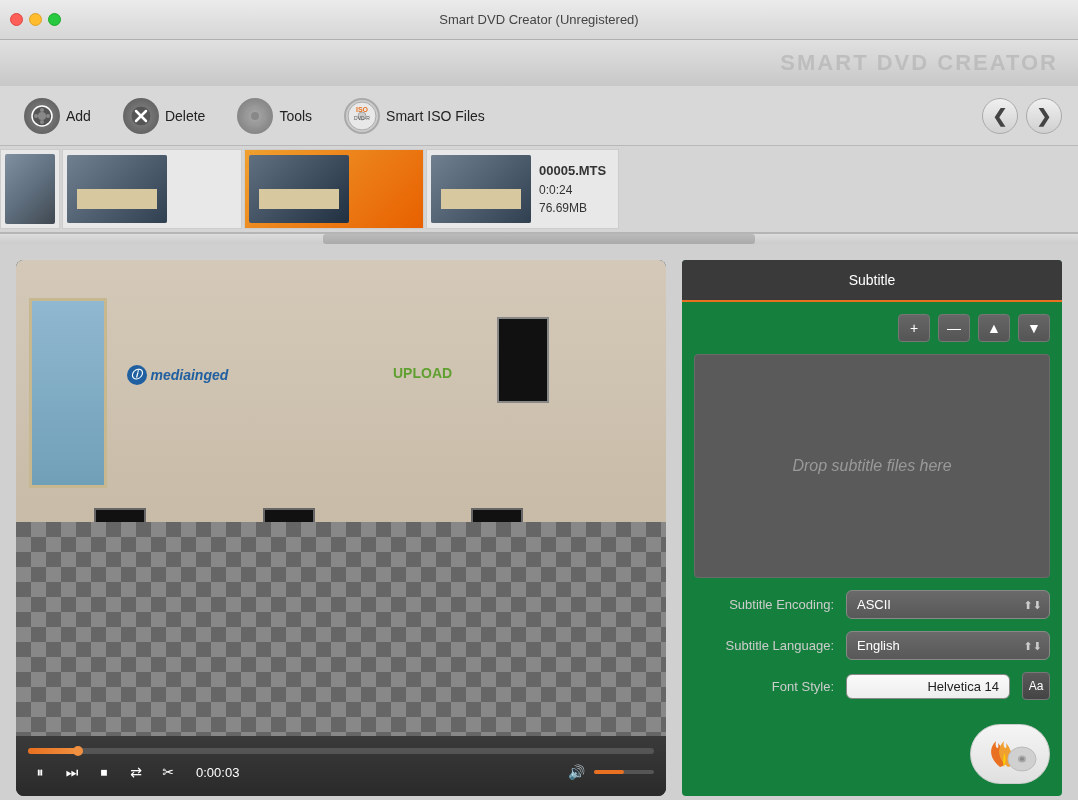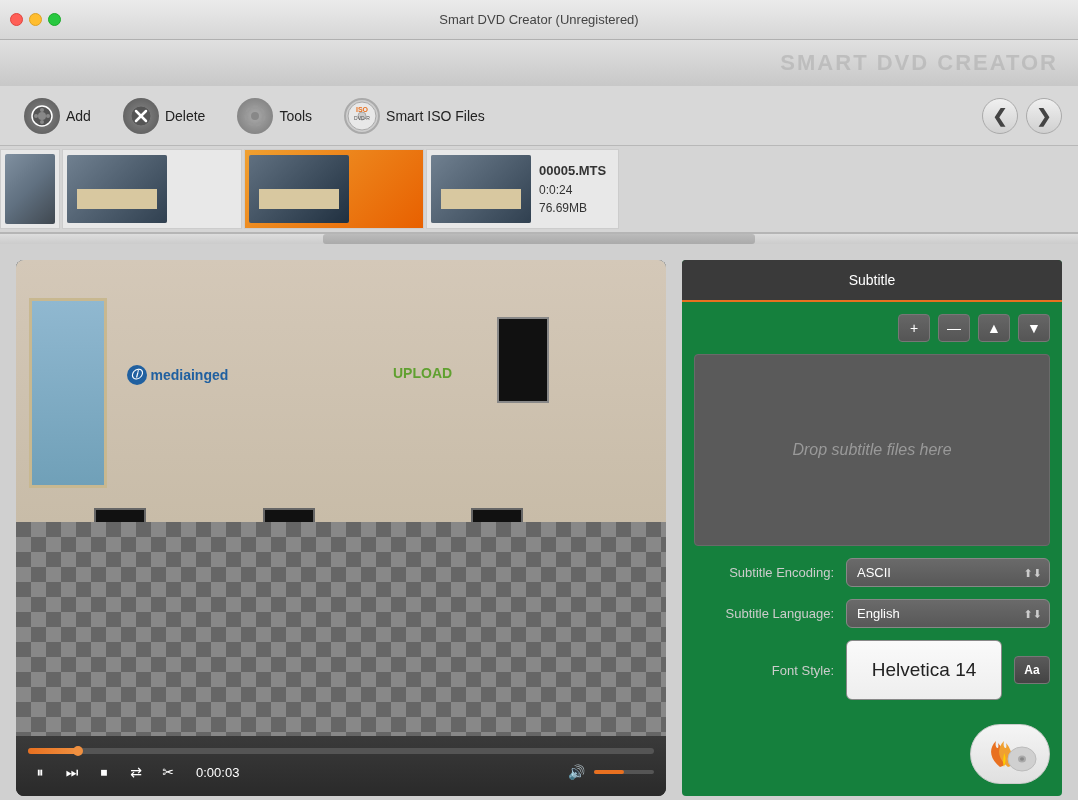--- a/index.html
+++ b/index.html
@@ -395,34 +395,34 @@
       color: #ccc;
       pointer-events: none;
       font-size: 11px;
     }
     .font-style-box {
       flex: 1;
       background: linear-gradient(180deg, #fafafa 0%, #eeeeee 100%);
       border: 1px solid #888;
       border-radius: 6px;
       color: #222;
-      padding: 18px 10px;
-      font-size: 19px;
-      display: flex;
-      align-items: center;
-      justify-content: center;
+      padding: 4px 10px;
+      font-size: 13px;
+      display: flex;
+      align-items: center;
+      justify-content: flex-end;
     }
     .font-aa-btn {
-      width: 36px; height: 28px;
+      width: 28px; height: 28px;
       background: linear-gradient(180deg, #5a5a5a 0%, #444 100%);
       border: 1px solid #777;
       border-radius: 4px;
       color: white;
       font-size: 12px;
-      font-weight: 700;
+      font-weight: 400;
       cursor: pointer;
       display: flex; align-items: center; justify-content: center;
     }
     .panel-footer {
       padding: 12px;
       display: flex;
       justify-content: flex-end;
       align-items: center;
     }
     .burn-btn {
@@ -577,21 +577,21 @@
   <div class="content-area">
 
     <div class="video-player">
       <div class="video-screen">
         <div class="office-bg">
           <div class="office-wall"></div>
           <div class="office-window"></div>
 
           <div style="position:absolute; top:22%; left:17%; display:flex; align-items:center; gap:4px;">
             <div style="width:20px;height:20px;border-radius:50%;background:#2060a0;display:flex;align-items:center;justify-content:center;color:white;font-size:11px;font-style:italic;font-weight:700;">ⓘ</div>
-            <span style="font-size:14px;font-weight:700;color:#2060a0;text-align:center;">mediainged</span>
+            <span style="font-size:14px;font-weight:700;color:#2060a0;font-style:italic;text-align:center;">mediainged</span>
           </div>
 
           <div style="position:absolute; top:22%; left:58%; color:#60a030; font-size:14px; font-weight:900;">UPLOAD</div>
 
           <div style="position:absolute; top:12%; right:18%; width:8%;height:18%;background:#111;border:2px solid #888;"></div>
 
           <div style="position:absolute;bottom:28%;left:5%;width:90%;height:4%;background:linear-gradient(180deg,#e8d8b0 0%,#d0c090 100%);border-radius:2px;"></div>
           <div style="position:absolute;bottom:14%;left:5%;width:90%;height:4%;background:linear-gradient(180deg,#e8d8b0 0%,#d0c090 100%);border-radius:2px;"></div>
 
           <div style="position:absolute;bottom:5%;left:8%;width:10%;height:25%;background:linear-gradient(180deg,#404040 0%,#202020 100%);border-radius:4px 4px 0 0;"></div>

